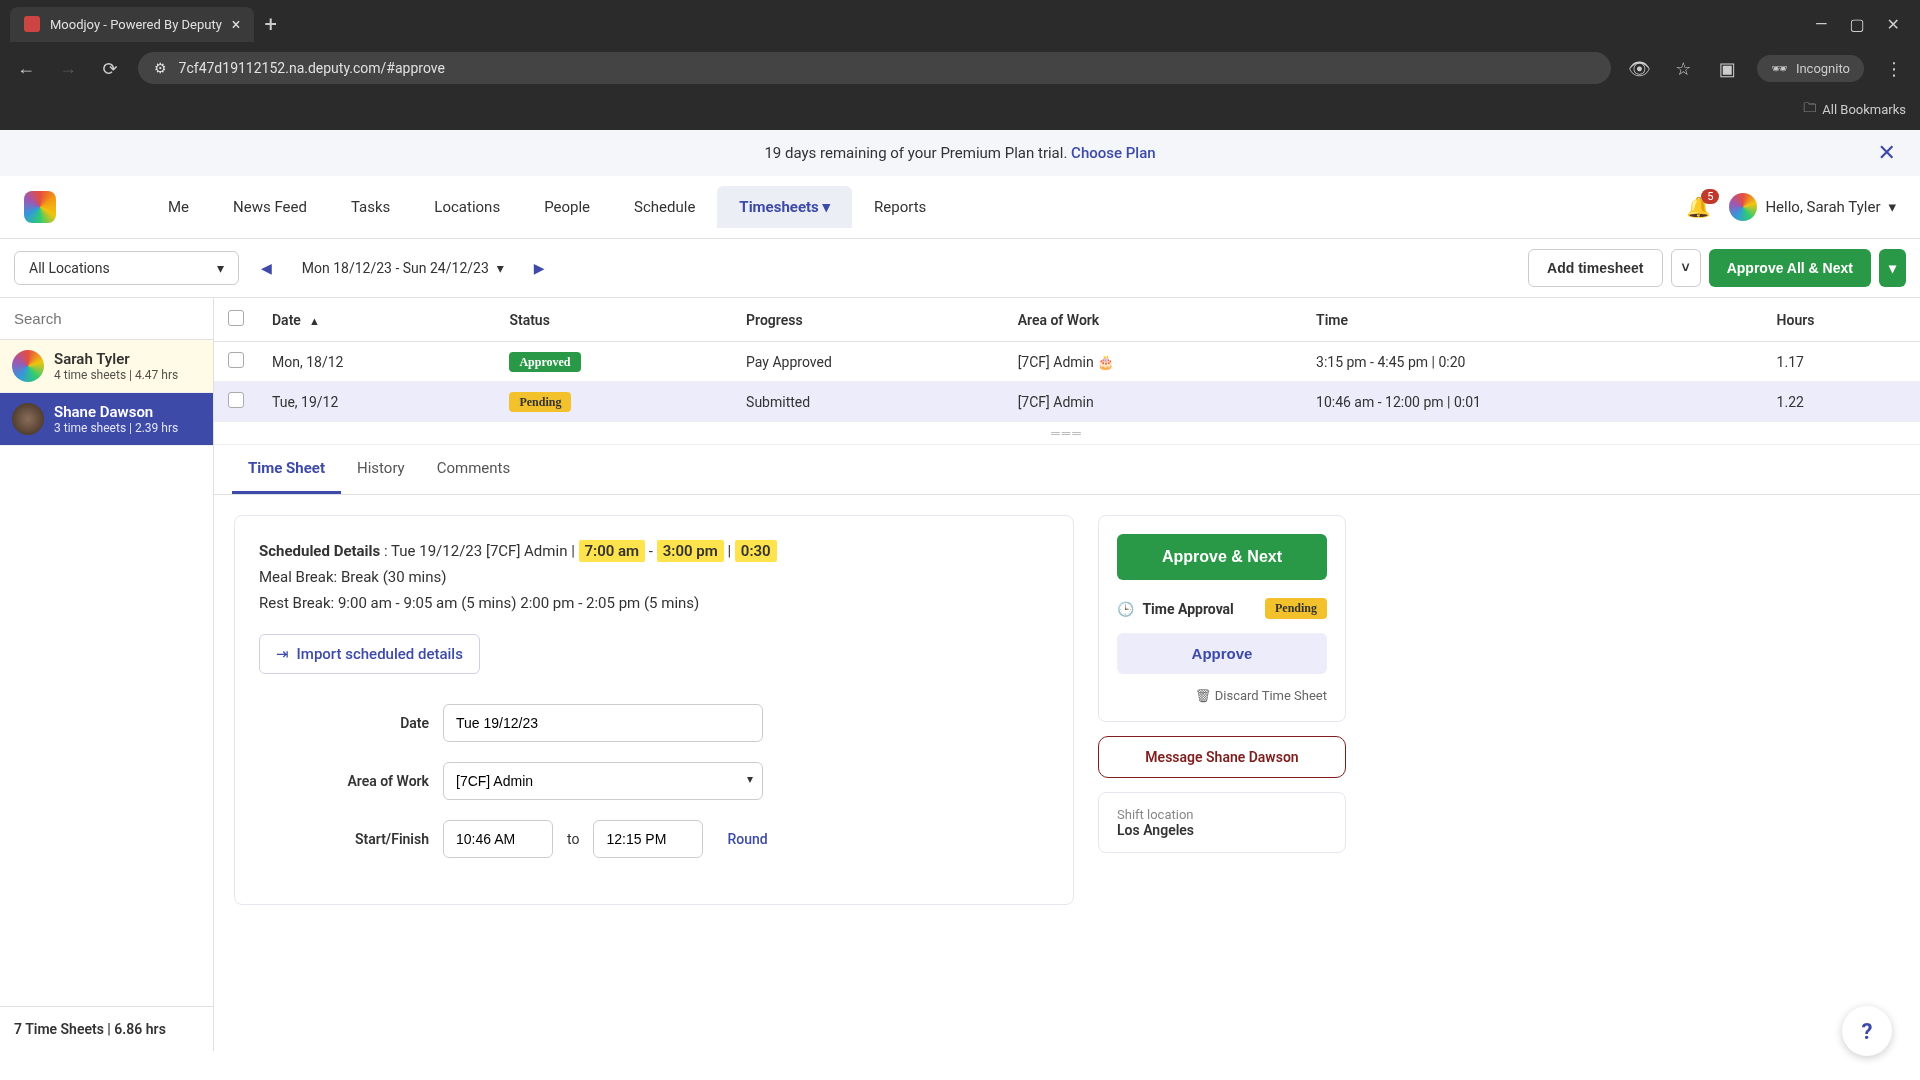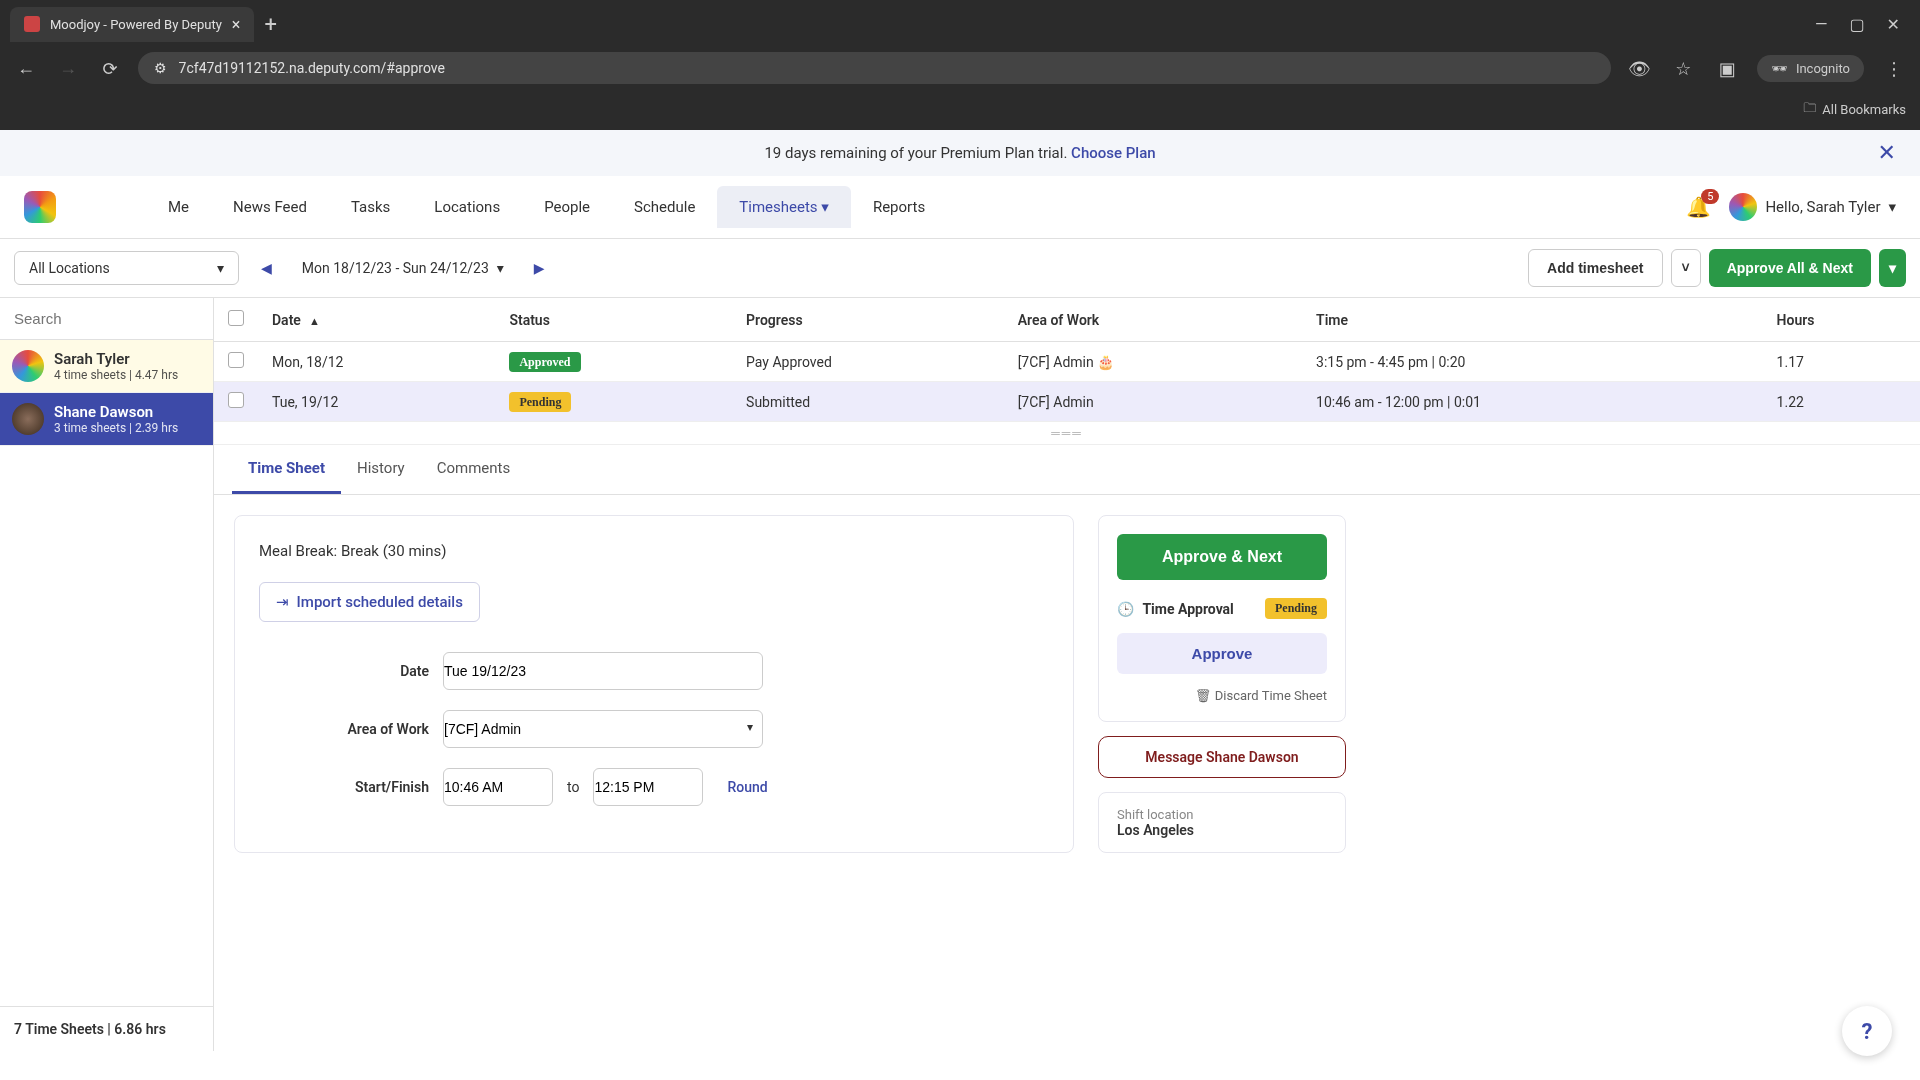--- a/index.html
+++ b/index.html
@@ -30,21 +30,21 @@
     
     .trial-banner { background: #f4f6fa; padding: 14px; text-align: center; position: relative; font-size: 15px; }
     .trial-banner a { color: #3d4aa8; text-decoration: none; font-weight: 500; }
     .trial-close { position: absolute; right: 24px; top: 10px; font-size: 22px; color: #3d4aa8; cursor: pointer; }
 
     
     .topnav { display: flex; align-items: center; padding: 10px 24px; border-bottom: 1px solid #e0e0e0; background: #fff; }
     .brand-logo { width: 32px; height: 32px; border-radius: 8px; background: conic-gradient(#e74c3c,#f39c12,#f1c40f,#2ecc71,#3498db,#9b59b6,#e74c3c); margin-right: 90px; }
     .topnav-items { display: flex; gap: 0; }
     .topnav-item { padding: 12px 22px; font-size: 15px; color: #333; cursor: pointer; border-radius: 6px 6px 0 0; }
-    .topnav-item.active { background: #eceef5; font-weight: 400; color: #3d4aa8; }
+    .topnav-item.active { background: #eceef5; font-weight: 700; color: #3d4aa8; }
     .topnav-right { margin-left: auto; display: flex; align-items: center; gap: 18px; }
     .bell-wrap { position: relative; }
     .bell-badge { position: absolute; top: -6px; right: -8px; background: #c0392b; color: #fff; border-radius: 10px; font-size: 11px; padding: 1px 6px; }
     .user-greet { display: flex; align-items: center; gap: 8px; font-size: 15px; }
     .user-avatar-small { width: 28px; height: 28px; border-radius: 50%; background: conic-gradient(#e74c3c,#f1c40f,#2ecc71,#3498db,#9b59b6,#e74c3c); }
 
     
     .sub-toolbar { display: flex; align-items: center; padding: 10px 14px; gap: 10px; border-bottom: 1px solid #e0e0e0; }
     .loc-select { background: #fff; border: 1px solid #ccc; border-radius: 6px; padding: 8px 14px; width: 225px; display: flex; justify-content: space-between; cursor: pointer; }
     .week-nav { display: flex; align-items: center; gap: 4px; }
@@ -94,21 +94,21 @@
 
     .detail-flex { display: flex; padding: 20px; gap: 24px; align-items: flex-start; }
     .detail-card { flex: 1; background: #fff; border: 1px solid #e6e6ee; border-radius: 8px; padding: 26px 24px; max-width: 840px; }
     .sched-line { margin-bottom: 8px; font-size: 15px; }
     .hl { background: #ffe34d; padding: 2px 6px; border-radius: 2px; font-weight: 600; }
     .import-btn { margin-top: 14px; display: inline-flex; gap: 8px; align-items: center; border: 1px solid #cfd0e6; color: #3d4aa8; border-radius: 6px; padding: 10px 16px; cursor: pointer; font-weight: 500; font-size: 15px; }
 
     .form-grid { margin-top: 30px; }
     .form-row { display: flex; align-items: center; margin-bottom: 20px; gap: 14px; }
     .form-label { width: 170px; text-align: right; font-weight: 600; color: #333; }
-    .text-input { border: 1px solid #ccc; border-radius: 6px; padding: 10px 0; font-size: 14px; width: 320px; }
+    .text-input { border: 1px solid #ccc; border-radius: 6px; padding: 10px 12px; font-size: 14px; width: 320px; }
     .select-input { position: relative; }
     .select-input::after { content: "▾"; position: absolute; right: 10px; top: 10px; font-size: 12px; }
     .time-input { width: 110px; }
     .to-sep { font-size: 14px; }
     .round-link { color: #3d4aa8; font-weight: 500; cursor: pointer; margin-left: 10px; }
 
     .side-panel { width: 248px; display: flex; flex-direction: column; gap: 14px; }
     .approval-card { border: 1px solid #e6e6ee; border-radius: 8px; padding: 18px; }
     .approve-next-btn { background: #2a9947; color: #fff; border: none; border-radius: 6px; padding: 14px; width: 100%; font-size: 16px; font-weight: 600; cursor: pointer; }
     .time-approval-row { display: flex; align-items: center; justify-content: space-between; margin-top: 18px; }
@@ -287,21 +287,31 @@
     </table>
 
     <div class="tabs-row">
       <div class="tab-btn active">Time Sheet</div>
       <div class="tab-btn">History</div>
       <div class="tab-btn">Comments</div>
     </div>
 
     <div class="detail-flex">
       <div class="detail-card">
+        <div class="sched-line">
+          <strong>Scheduled Details</strong>
+          <span> : Tue 19/12/23 [7CF] Admin | </span>
+          <span class="hl">7:00 am</span>
+          <span> - </span>
+          <span class="hl">3:00 pm</span>
+          <span> | </span>
+          <span class="hl">0:30</span>
+        </div>
         <div class="sched-line">Meal Break: Break (30 mins)</div>
+        <div class="sched-line">Rest Break: 9:00 am - 9:05 am (5 mins) 2:00 pm - 2:05 pm (5 mins)</div>
         <div class="import-btn">
           <span>⇥</span>
           <span>Import scheduled details</span>
         </div>
 
         <div class="form-grid">
           <div class="form-row">
             <div class="form-label">Date</div>
             <input class="text-input" value="Tue 19/12/23" style="">
           </div>

